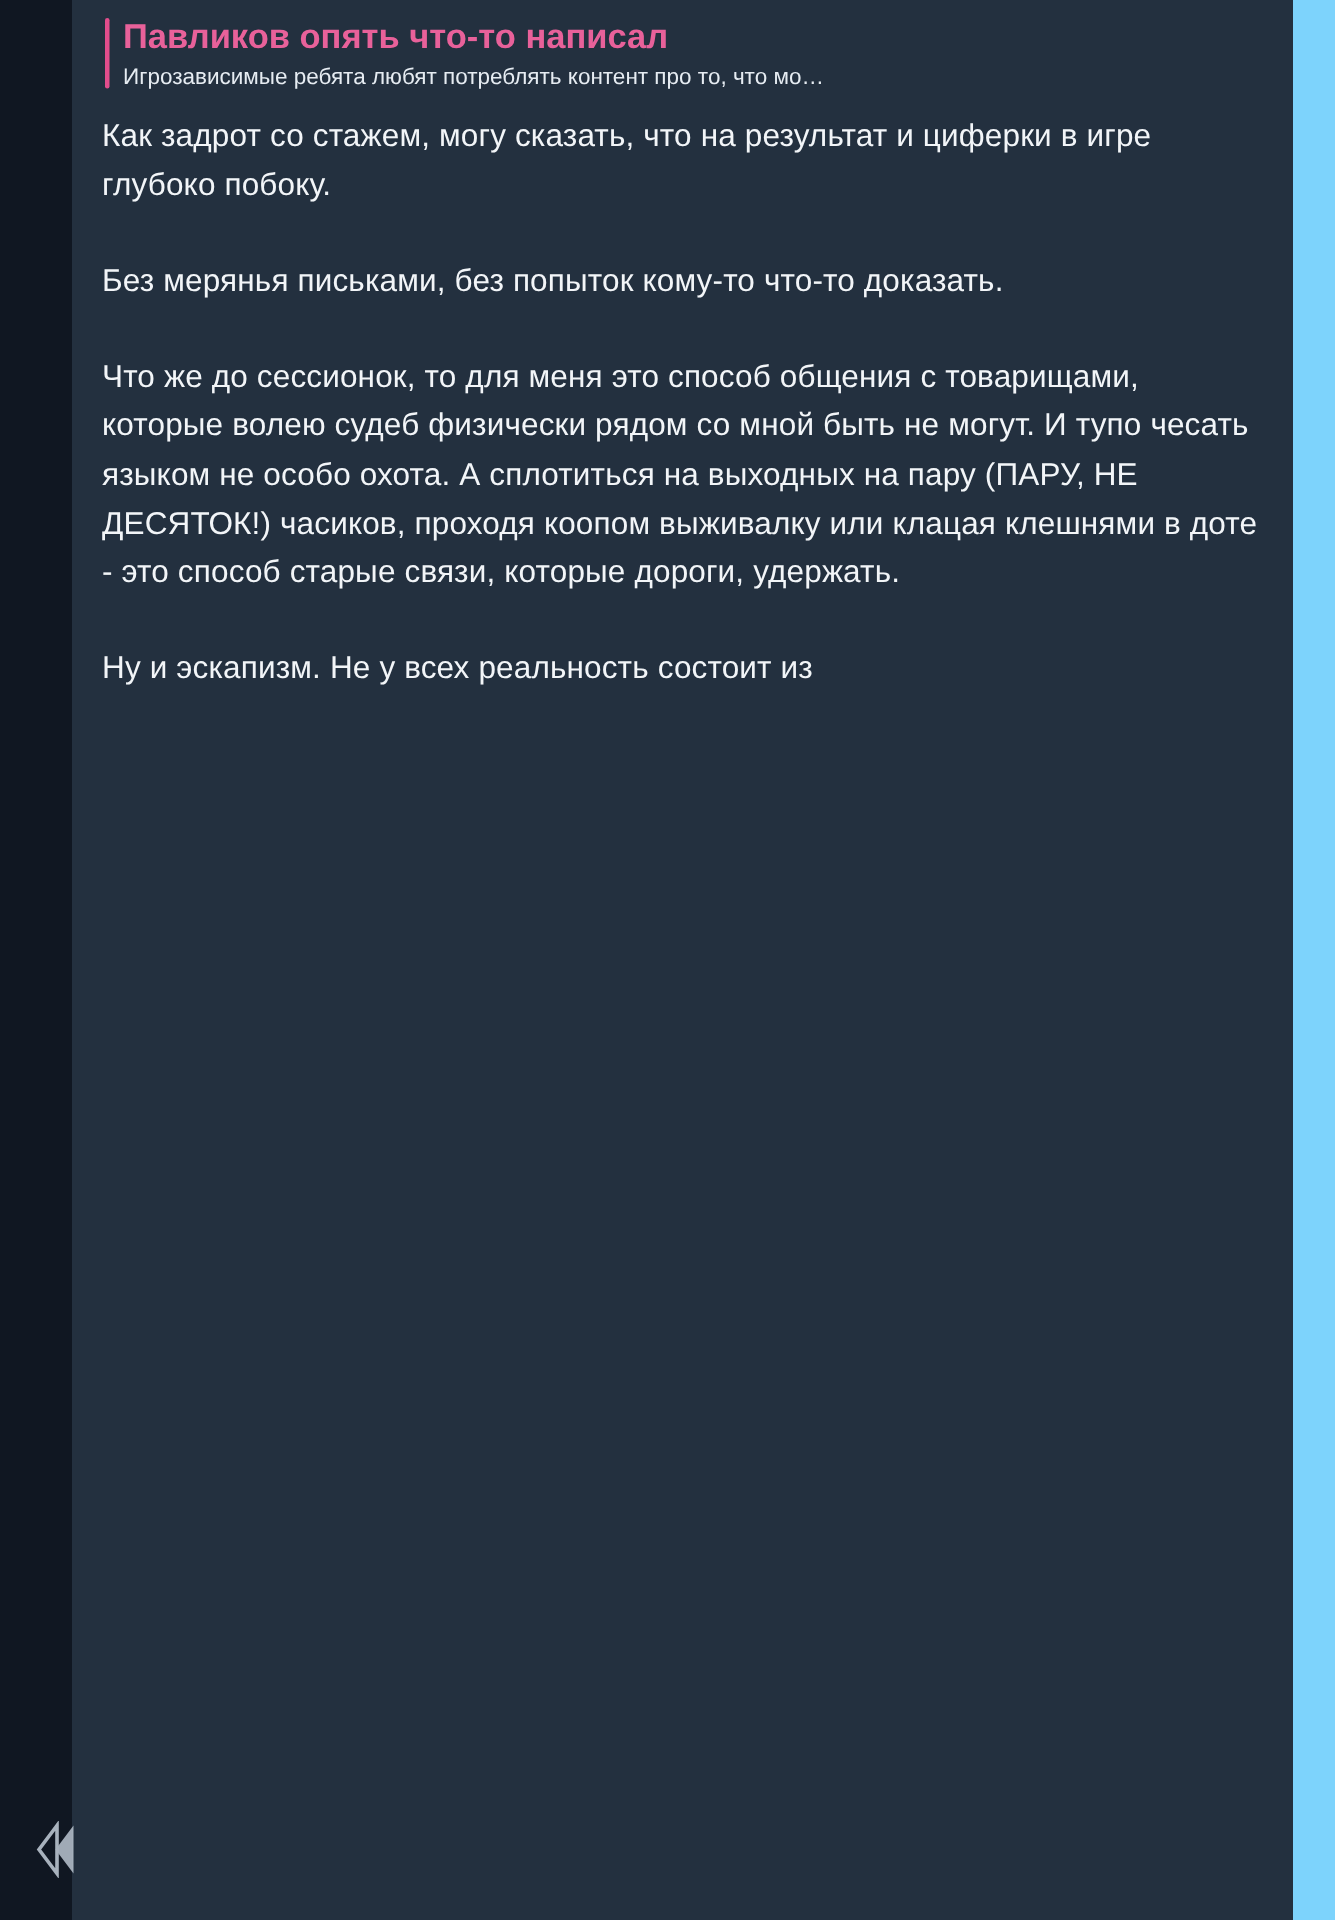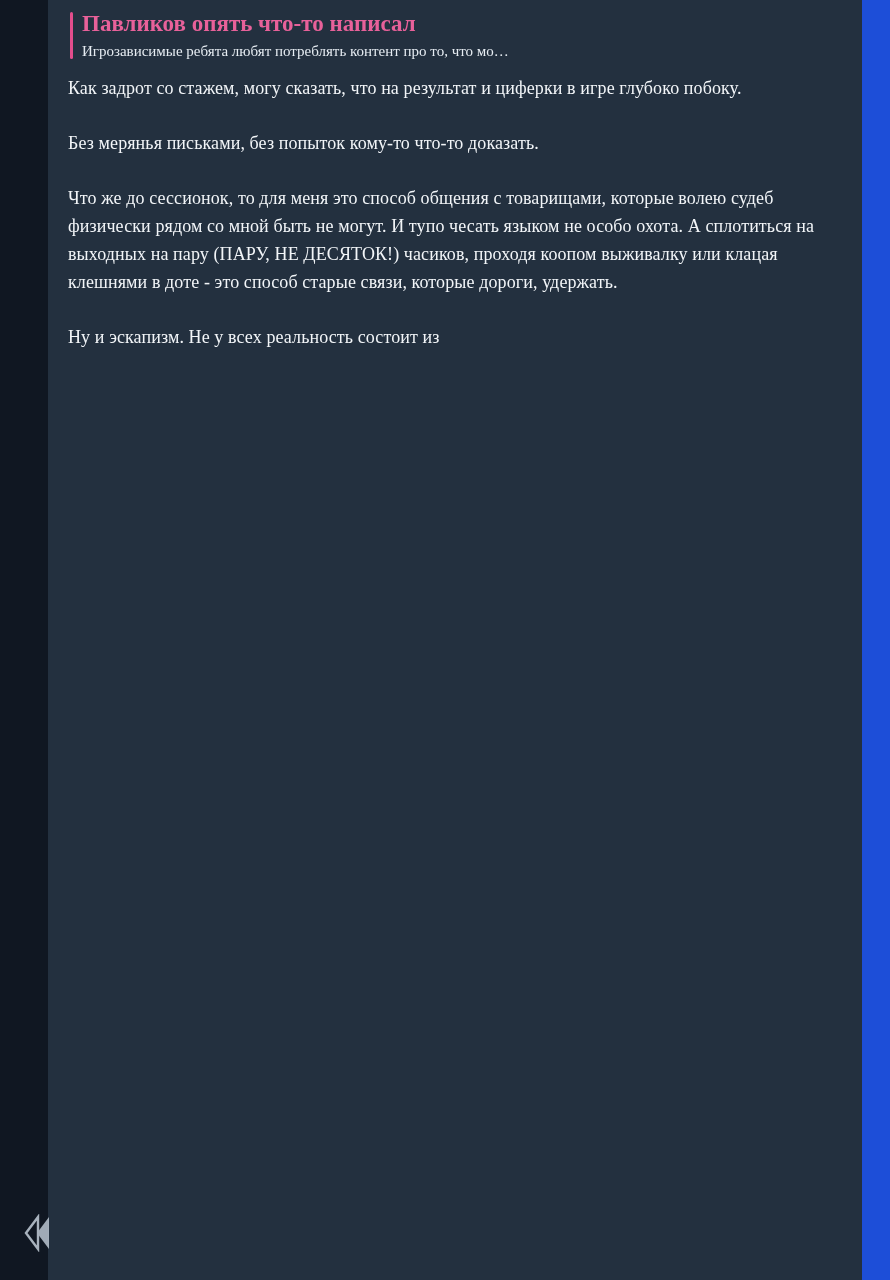--- a/index.html
+++ b/index.html
@@ -12,23 +12,22 @@
     background: #0f1620;
     font-family: "Liberation Sans", sans-serif;
     overflow: hidden;
     position: relative;
   }
 
   
   #chat-wrap {
     position: absolute;
     inset: 0;
-    background: #1d4ed8;
+    background: #7dd3fc;
     overflow: hidden;
-    font-family: Liberation Serif, serif;
   }
 
   
   #left-gutter {
     position: absolute;
     left: 0;
     top: 0;
     width: 48px;
     height: 100%;
     background: #101722;
@@ -78,21 +77,21 @@
     margin-top: 3px;
     white-space: nowrap;
     overflow: hidden;
     max-width: 780px;
     text-overflow: ellipsis;
   }
 
   
   #body-text {
     color: #f2f5f8;
-    font-size: 18px;
+    font-size: 21px;
     line-height: 1.55;
     margin: 14px 2px 0 4px;
     letter-spacing: 0.1px;
   }
   #body-text p {
     margin: 0 0 1.5em 0;
   }
   #body-text p:last-child {
     margin-bottom: 0;
   }

